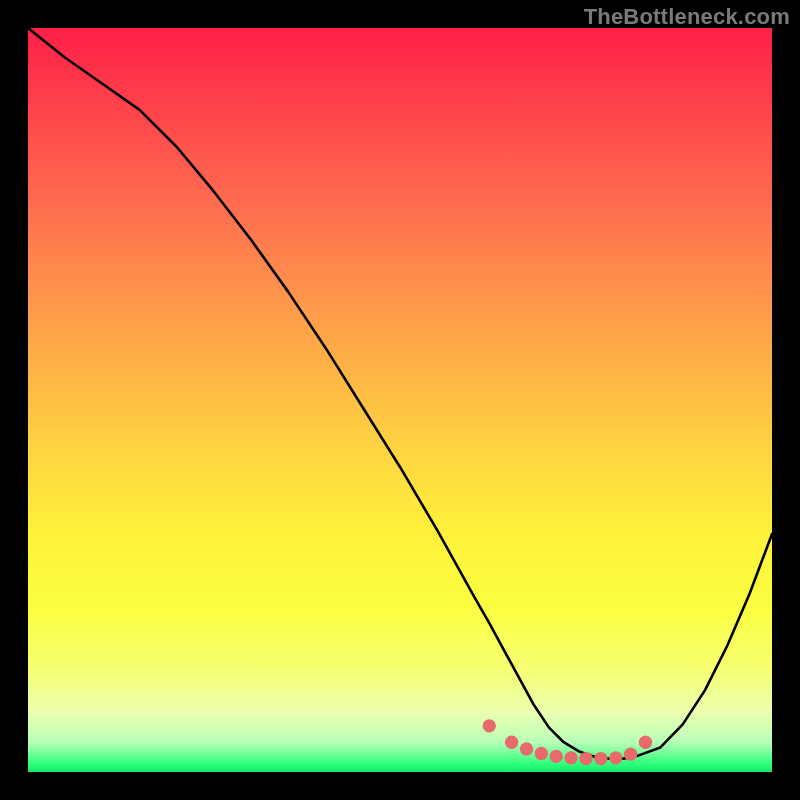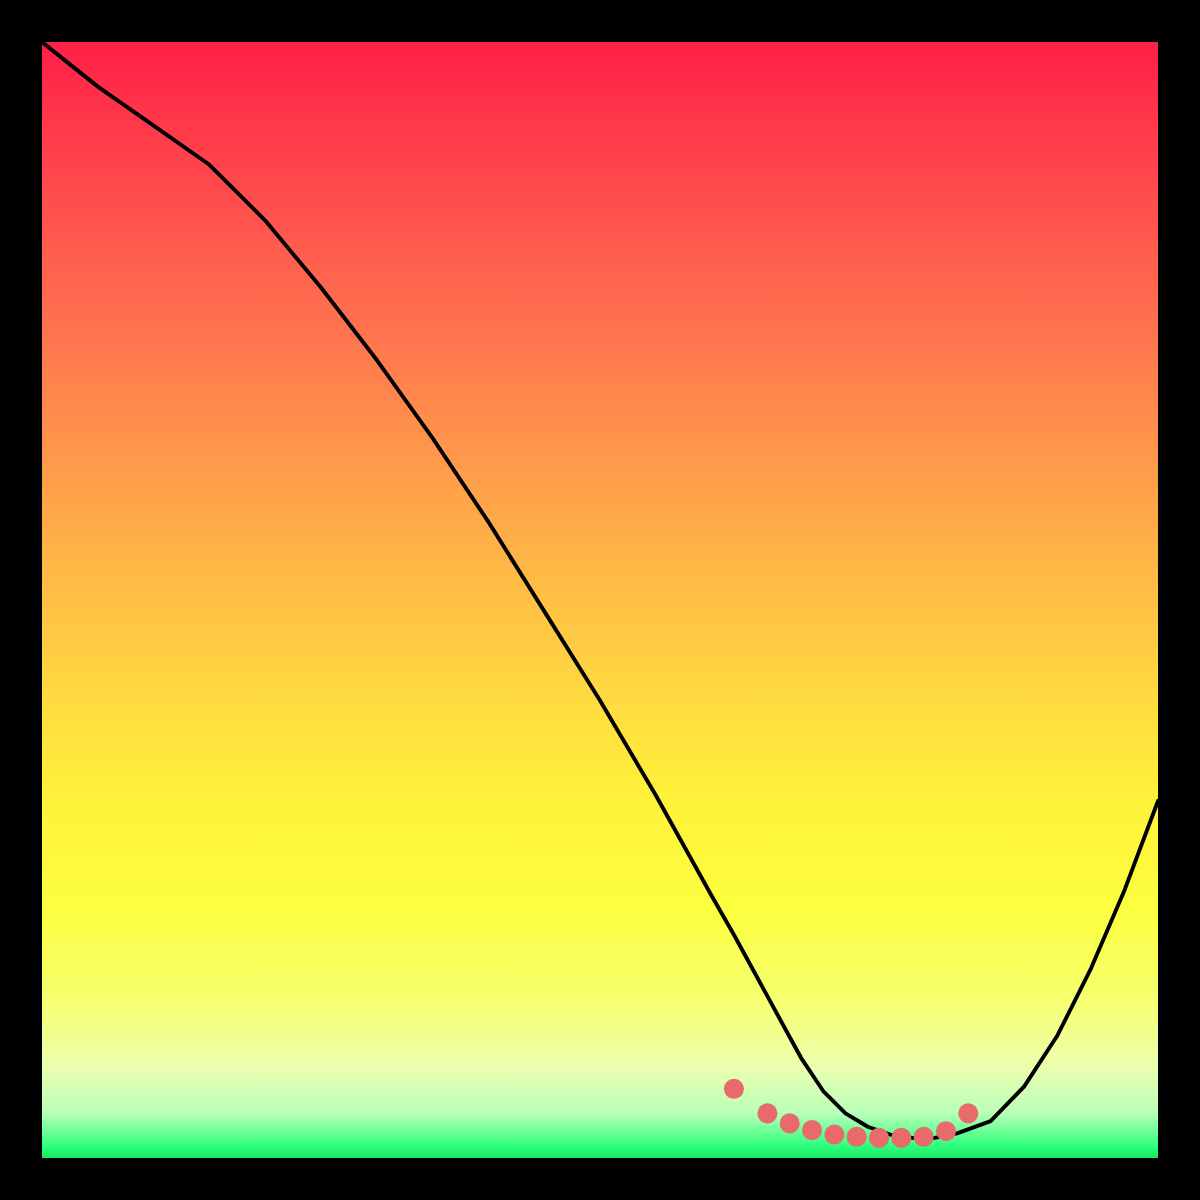--- a/index.html
+++ b/index.html
@@ -47,20 +47,21 @@
     position: absolute;
     left: 0; top: 0;
     width: 100%;
     height: 100%;
   }
 </style>
 </head>
 <body>
 
 <div class="frame">
+  <div class="watermark">TheBottleneck.com</div>
   <div class="plot-area">
     <svg class="curve" viewBox="0 0 100 100" preserveAspectRatio="none">
       <path id="curve-path" fill="none" stroke="#000000" stroke-width="0.35" stroke-linecap="round" stroke-linejoin="round" d="M0.00 0.00 L5.00 4.00 L10.00 7.50 L15.00 11.00 L20.00 16.00 L25.00 22.00 L30.00 28.50 L35.00 35.50 L40.00 43.00 L45.00 51.00 L50.00 59.00 L55.00 67.50 L60.00 76.50 L62.00 80.00 L65.00 85.50 L68.00 91.00 L70.00 94.00 L72.00 96.00 L74.00 97.20 L76.00 97.90 L78.00 98.20 L80.00 98.20 L82.00 97.80 L85.00 96.70 L88.00 93.60 L91.00 89.00 L94.00 83.00 L97.00 76.00 L100.00 68.00"></path>
       <g id="markers">
           <circle cx="62.00" cy="93.80" r="0.9" fill="#e86a6a"></circle>
           <circle cx="65.00" cy="96.00" r="0.9" fill="#e86a6a"></circle>
           <circle cx="67.00" cy="96.90" r="0.9" fill="#e86a6a"></circle>
           <circle cx="69.00" cy="97.50" r="0.9" fill="#e86a6a"></circle>
           <circle cx="71.00" cy="97.90" r="0.9" fill="#e86a6a"></circle>
           <circle cx="73.00" cy="98.10" r="0.9" fill="#e86a6a"></circle>

